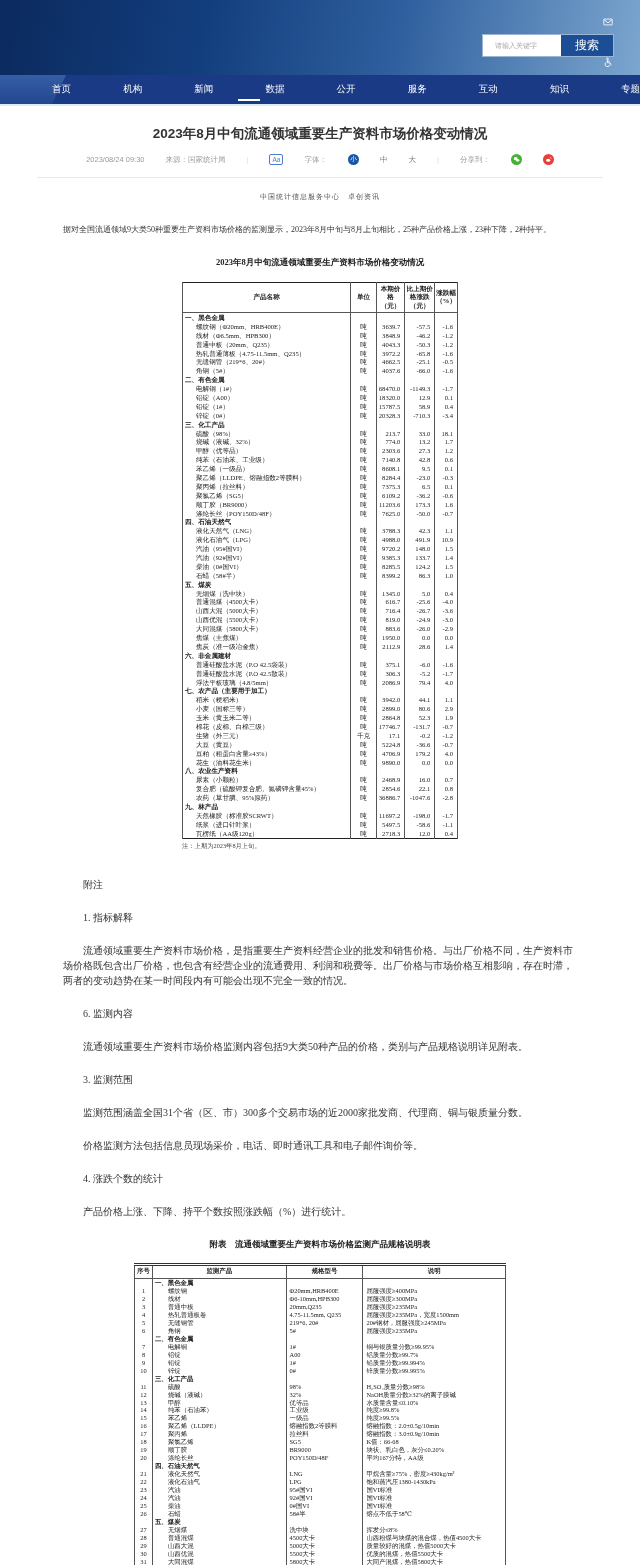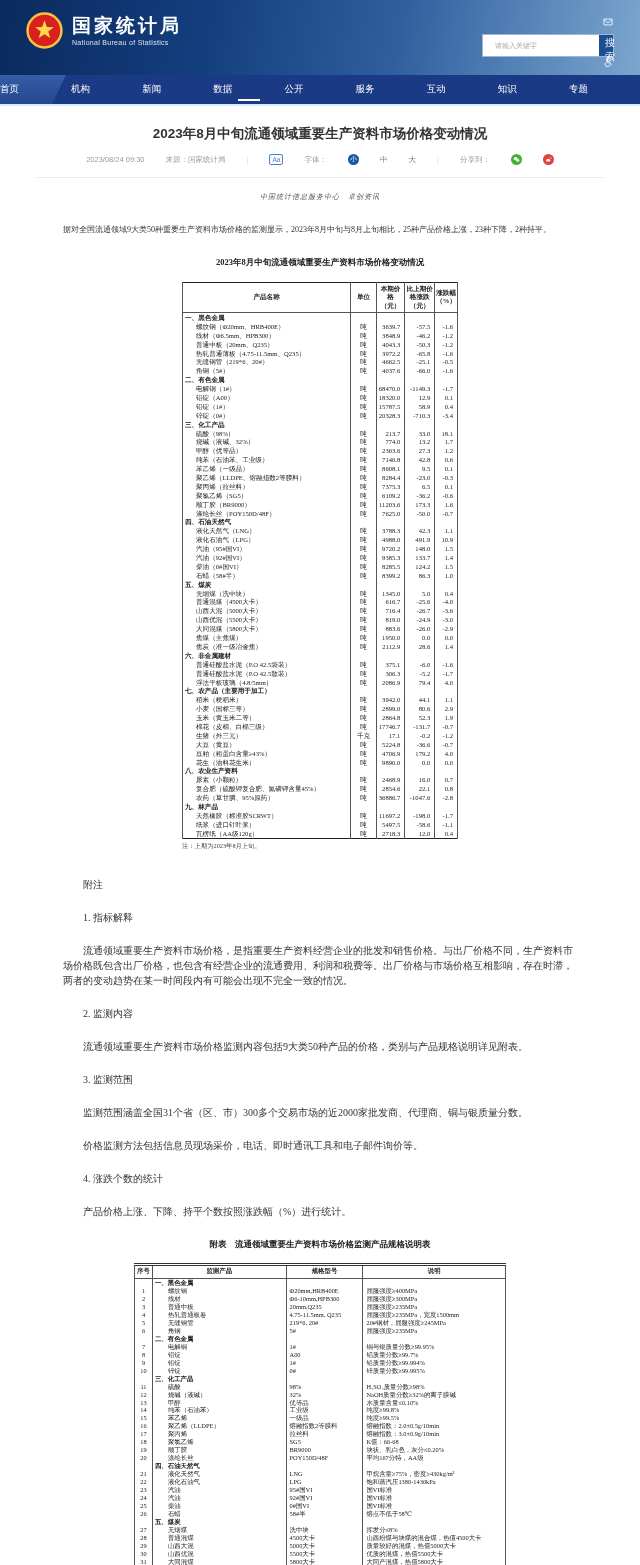--- a/index.html
+++ b/index.html
@@ -11,43 +11,43 @@
   .emblem svg{width:37px;height:37px;display:block;}
   .site-name{color:#fff;font-size:19px;font-weight:bold;letter-spacing:3px;line-height:1;}
   .site-name-en{color:#d9e4f2;font-size:7px;margin-top:4px;letter-spacing:.3px;}
   .header-tools{position:absolute;right:27px;top:17px;display:flex;align-items:center;gap:10px;flex-direction:column;}
   .tool-icon{display:block;cursor:pointer;}
   .tool-icon svg{width:10px;height:10px;display:block;}
   .lang{color:#fff;font-size:7.5px;font-weight:bold;cursor:pointer;}
   .search-bar{position:absolute;right:27px;top:35px;display:flex;width:130px;height:21px;box-shadow:0 0 0 1px #9db6d6;}
   .search-input{flex:1;border:none;outline:none;font-size:7px;padding:0 12px;color:#666;min-width:0;}
   .search-input::placeholder{color:#aaa;}
-  .search-btn{width:14px;background:#1c4e96;color:#fff;font-size:10px;border:none;cursor:pointer;}
+  .search-btn{width:52px;background:#1c4e96;color:#fff;font-size:12px;border:none;cursor:pointer;}
 
   
   .main-nav{height:29px;background:#1a3a85;display:flex;border-bottom:2px solid #d9ecf7;}
-  .nav-item{flex:1;display:flex;align-items:center;justify-content:flex-start;color:#fff;font-size:9.5px;position:relative;cursor:pointer;}
+  .nav-item{flex:1;display:flex;align-items:center;justify-content:flex-end;color:#fff;font-size:9.5px;position:relative;cursor:pointer;}
   .nav-item span{position:relative;z-index:1;}
   .nav-item.first::before{content:"";position:absolute;top:0;bottom:0;left:-20px;right:12px;background:linear-gradient(180deg,#345ea6,#24478f);transform:skewX(-26deg);}
   .nav-item.active::after{content:"";position:absolute;bottom:3px;left:50%;transform:translateX(-50%);width:22px;height:2px;background:#fff;}
 
   
   .card{margin:0 37px;padding-bottom:4px;}
   .article-title{text-align:center;font-size:13.5px;font-weight:bold;color:#333;margin:19px 10px 0;line-height:1.35;}
   .meta{display:flex;justify-content:center;align-items:center;gap:21px;margin-top:11px;color:#9a9a9a;font-size:7.5px;}
   .meta .sep{color:#ddd;}
   .aa-box{border:1px solid #4a7fd4;color:#4a7fd4;font-size:6.5px;padding:1px 2px;border-radius:2px;cursor:pointer;}
   .font-s{width:11px;height:11px;border-radius:50%;background:#1658a7;color:#fff;font-size:6.5px;display:flex;align-items:center;justify-content:center;cursor:pointer;}
   .font-opt{cursor:pointer;color:#777;}
   .share-dot{width:11px;height:11px;border-radius:50%;display:flex;align-items:center;justify-content:center;cursor:pointer;}
   .share-dot svg{width:7px;height:7px;display:block;}
   .wechat-bg{background:#43b335;}
   .weibo-bg{background:#e6403c;}
   .divider{height:1px;background:#e9e9e9;margin:12px 0 0;}
-  .credit{text-align:center;font-family:"Liberation Serif","DejaVu Serif",serif;font-size:7px;color:#555;margin-top:14px;letter-spacing:1px;font-style:italic;}
+  .credit{text-align:center;font-family:"Liberation Serif","DejaVu Serif",serif;font-size:7px;color:#555;margin-top:14px;letter-spacing:1px;}
   .intro{font-family:"Liberation Serif","DejaVu Serif",serif;font-size:8px;color:#333;margin:22px 26px 0;line-height:1.55;}
 
   
   .t-title{text-align:center;font-weight:bold;font-family:"Liberation Serif","DejaVu Serif",serif;font-size:8.5px;color:#222;margin-top:20px;}
   table.price{margin:13px auto 0;border-collapse:collapse;width:276px;font-family:"Liberation Serif","DejaVu Serif",serif;font-size:6.6px;color:#222;border-top:1.5px solid #222;border-bottom:1.5px solid #222;}
   table.price th{font-weight:bold;text-align:center;padding:2px 1px;border:1px solid #555;border-top:none;line-height:1.3;}
   table.price td{border-left:1px solid #555;border-right:1px solid #555;padding:.7px 2px;line-height:1.14;}
   table.price td:first-child{padding-left:13px;}
   table.price tr.group td:first-child{padding-left:2px;font-weight:bold;}
   table.price td:nth-child(2){text-align:center;padding-left:0;padding-right:0;}
@@ -64,32 +64,20 @@
   table.spec td{border-left:1px solid #555;border-right:1px solid #555;padding:.4px 2px;line-height:1.12;}
   table.spec td:nth-child(1){text-align:center;}
   table.spec td:nth-child(2){padding-left:15px;}
   table.spec tr.group td:nth-child(2){padding-left:2px;font-weight:bold;}
   table.spec td:nth-child(3),table.spec td:nth-child(4){padding-left:3px;}
 </style>
 </head>
 <body>
 
 <div class="site-header">
-  <div class="logo-wrap">
-    <span class="emblem">
-      <svg viewBox="0 0 36 36">
-          <circle cx="18" cy="18" r="16.5" fill="#d8201f" stroke="#f5c33c" stroke-width="2.4"></circle>
-          <path d="M18 8 L20.3 14.6 L27 14.8 L21.7 18.9 L23.6 25.4 L18 21.6 L12.4 25.4 L14.3 18.9 L9 14.8 L15.7 14.6 Z" fill="#ffd84d"></path>
-        </svg>
-    </span>
-    <span>
-      <div class="site-name">国家统计局</div>
-      <div class="site-name-en">National Bureau of Statistics</div>
-    </span>
-  </div>
 
   <div class="header-tools">
     <span class="tool-icon">
       <svg viewBox="0 0 12 12" fill="none" stroke="#fff" stroke-width="1">
           <rect x="1" y="2.5" width="10" height="7" rx="0.5"></rect>
           <path d="M1 3 L6 7 L11 3"></path>
         </svg>
     </span>
     <span class="tool-icon">
       <svg viewBox="0 0 12 12" fill="none" stroke="#fff" stroke-width="1">
@@ -642,21 +630,21 @@
         </tr>
       </tbody>
     </table>
   <div class="t1-note">注：上期为2023年8月上旬。</div>
 
   <div class="notes">
     <p>附注</p>
     <div>
         <p>1. 指标解释</p>
         <p>流通领域重要生产资料市场价格，是指重要生产资料经营企业的批发和销售价格。与出厂价格不同，生产资料市场价格既包含出厂价格，也包含有经营企业的流通费用、利润和税费等。出厂价格与市场价格互相影响，存在时滞，两者的变动趋势在某一时间段内有可能会出现不完全一致的情况。</p>
-        <p>2. 监测内容</p>
+        <p>6. 监测内容</p>
         <p>流通领域重要生产资料市场价格监测内容包括9大类50种产品的价格，类别与产品规格说明详见附表。</p>
         <p>3. 监测范围</p>
         <p>监测范围涵盖全国31个省（区、市）300多个交易市场的近2000家批发商、代理商、铜与银质量分数。</p>
         <p>价格监测方法包括信息员现场采价，电话、即时通讯工具和电子邮件询价等。</p>
         <p>4. 涨跌个数的统计</p>
         <p>产品价格上涨、下降、持平个数按照涨跌幅（%）进行统计。</p>
       </div>
   </div>
 
   <div class="t-title">附表　流通领域重要生产资料市场价格监测产品规格说明表</div>

